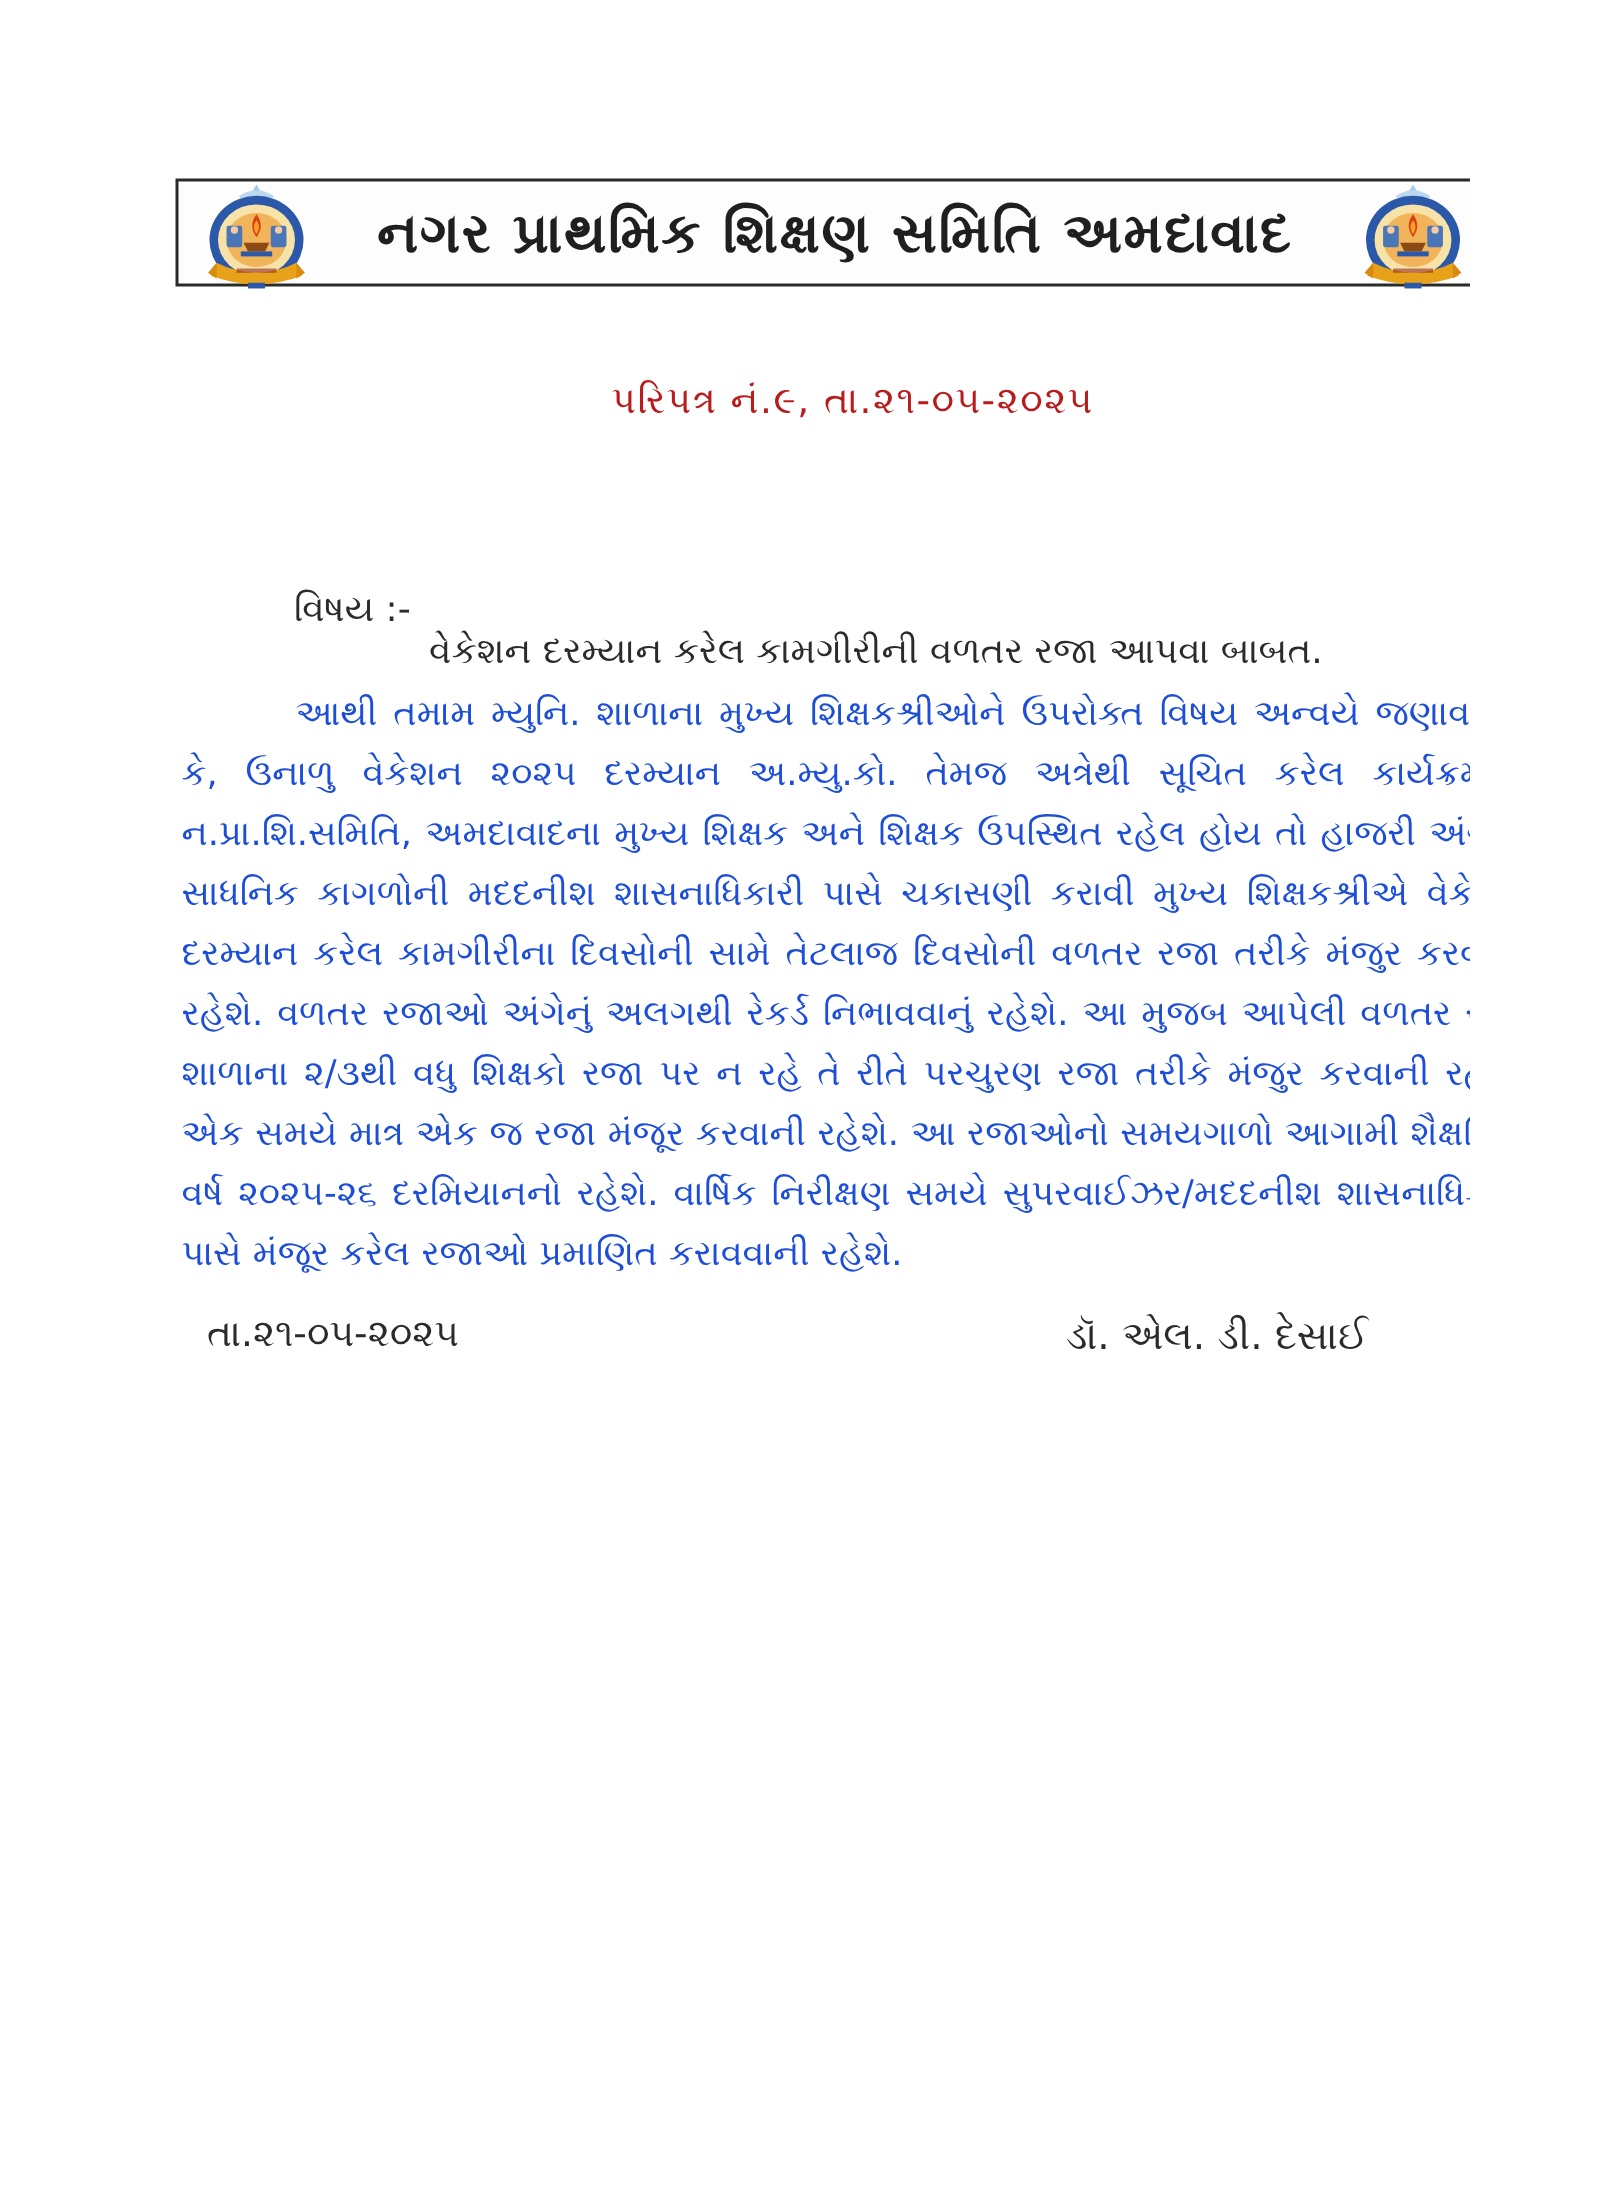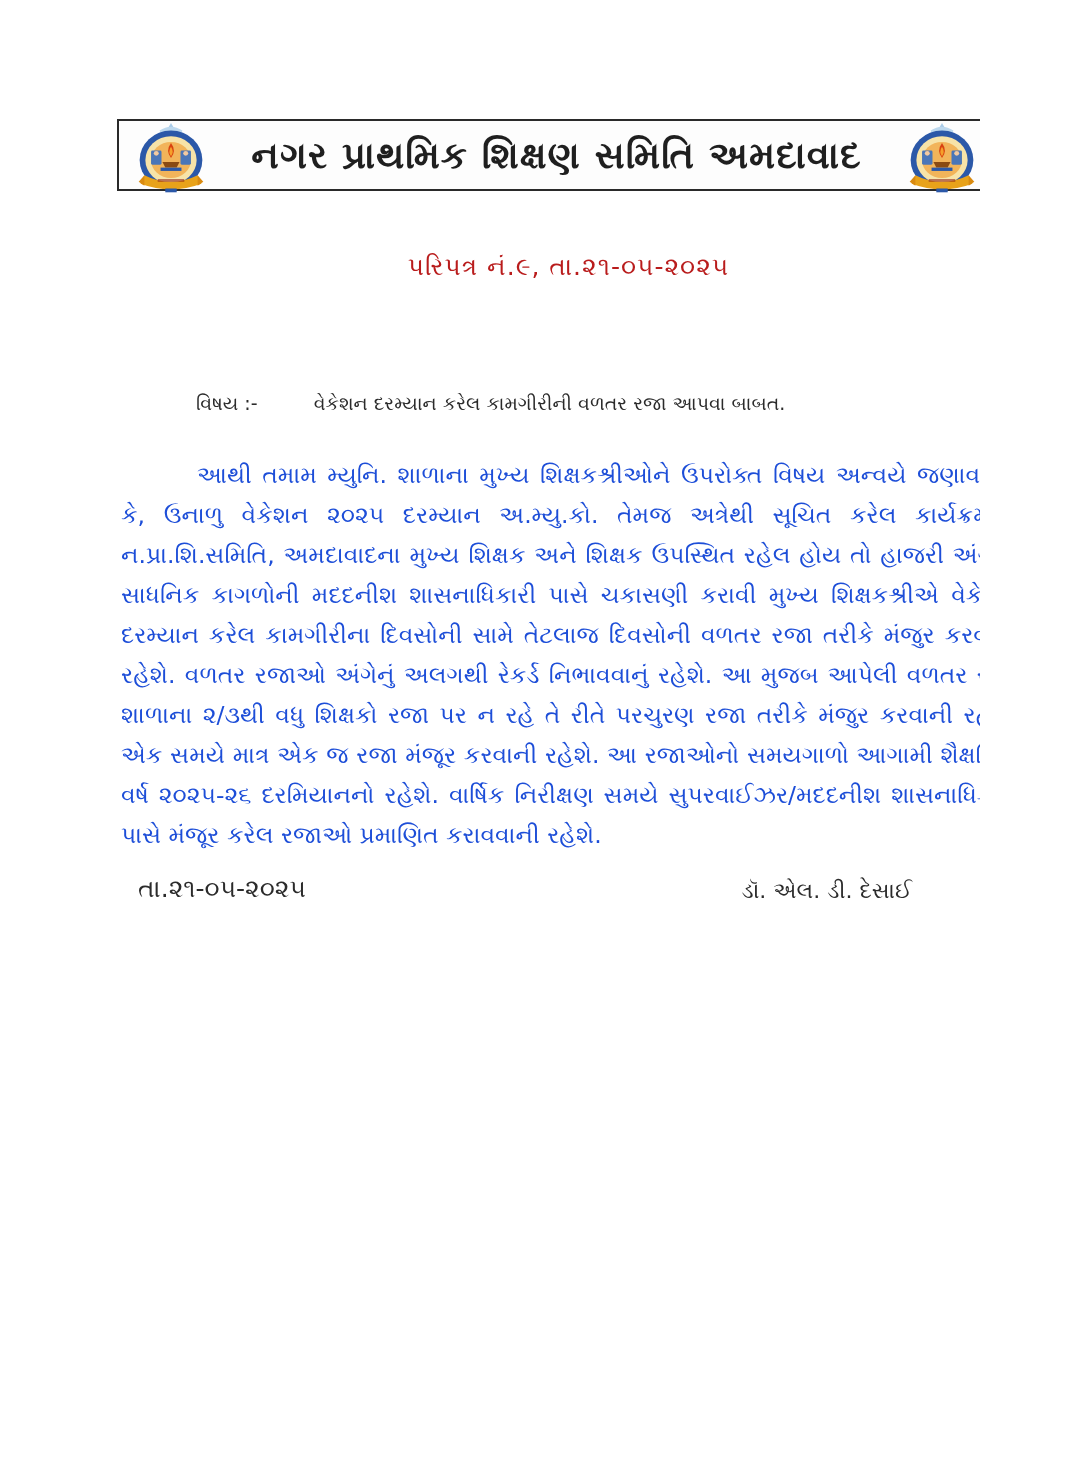--- a/index.html
+++ b/index.html
@@ -61,25 +61,26 @@
     left: 122px;
     top: 326px;
     font-size: 25px;
     color: #2b2b2b;
   }
   .subject-row {
     position: absolute;
     left: 196px;
     top: 392px;
     display: flex;
-    font-size: 19px;
+    font-size: 24px;
     color: #2b2b2b;
+    flex-direction: column;
   }
   .subject-label { flex: 0 0 auto; }
-  .subject-text  { margin-left: 56px; }
+  .subject-text  { margin-left: 90px; }
   .body-paragraph {
     position: absolute;
     left: 121px;
     top: 455px;
     width: 897px;
     font-size: 23.5px;
     line-height: 40px;
     text-align: justify;
     text-indent: 76px;
     color: #1d4ed8;
@@ -89,21 +90,21 @@
     left: 138px;
     top: 874px;
     font-size: 25px;
     color: #2b2b2b;
   }
   .signature-block {
     position: absolute;
     right: 68px;
     top: 868px;
     text-align: center;
-    font-size: 22px;
+    font-size: 26px;
     line-height: 46px;
     color: #2b2b2b;
   }
 </style>
 </head>
 <body>
 
 <div class="page">
 
   <div class="header-box">

